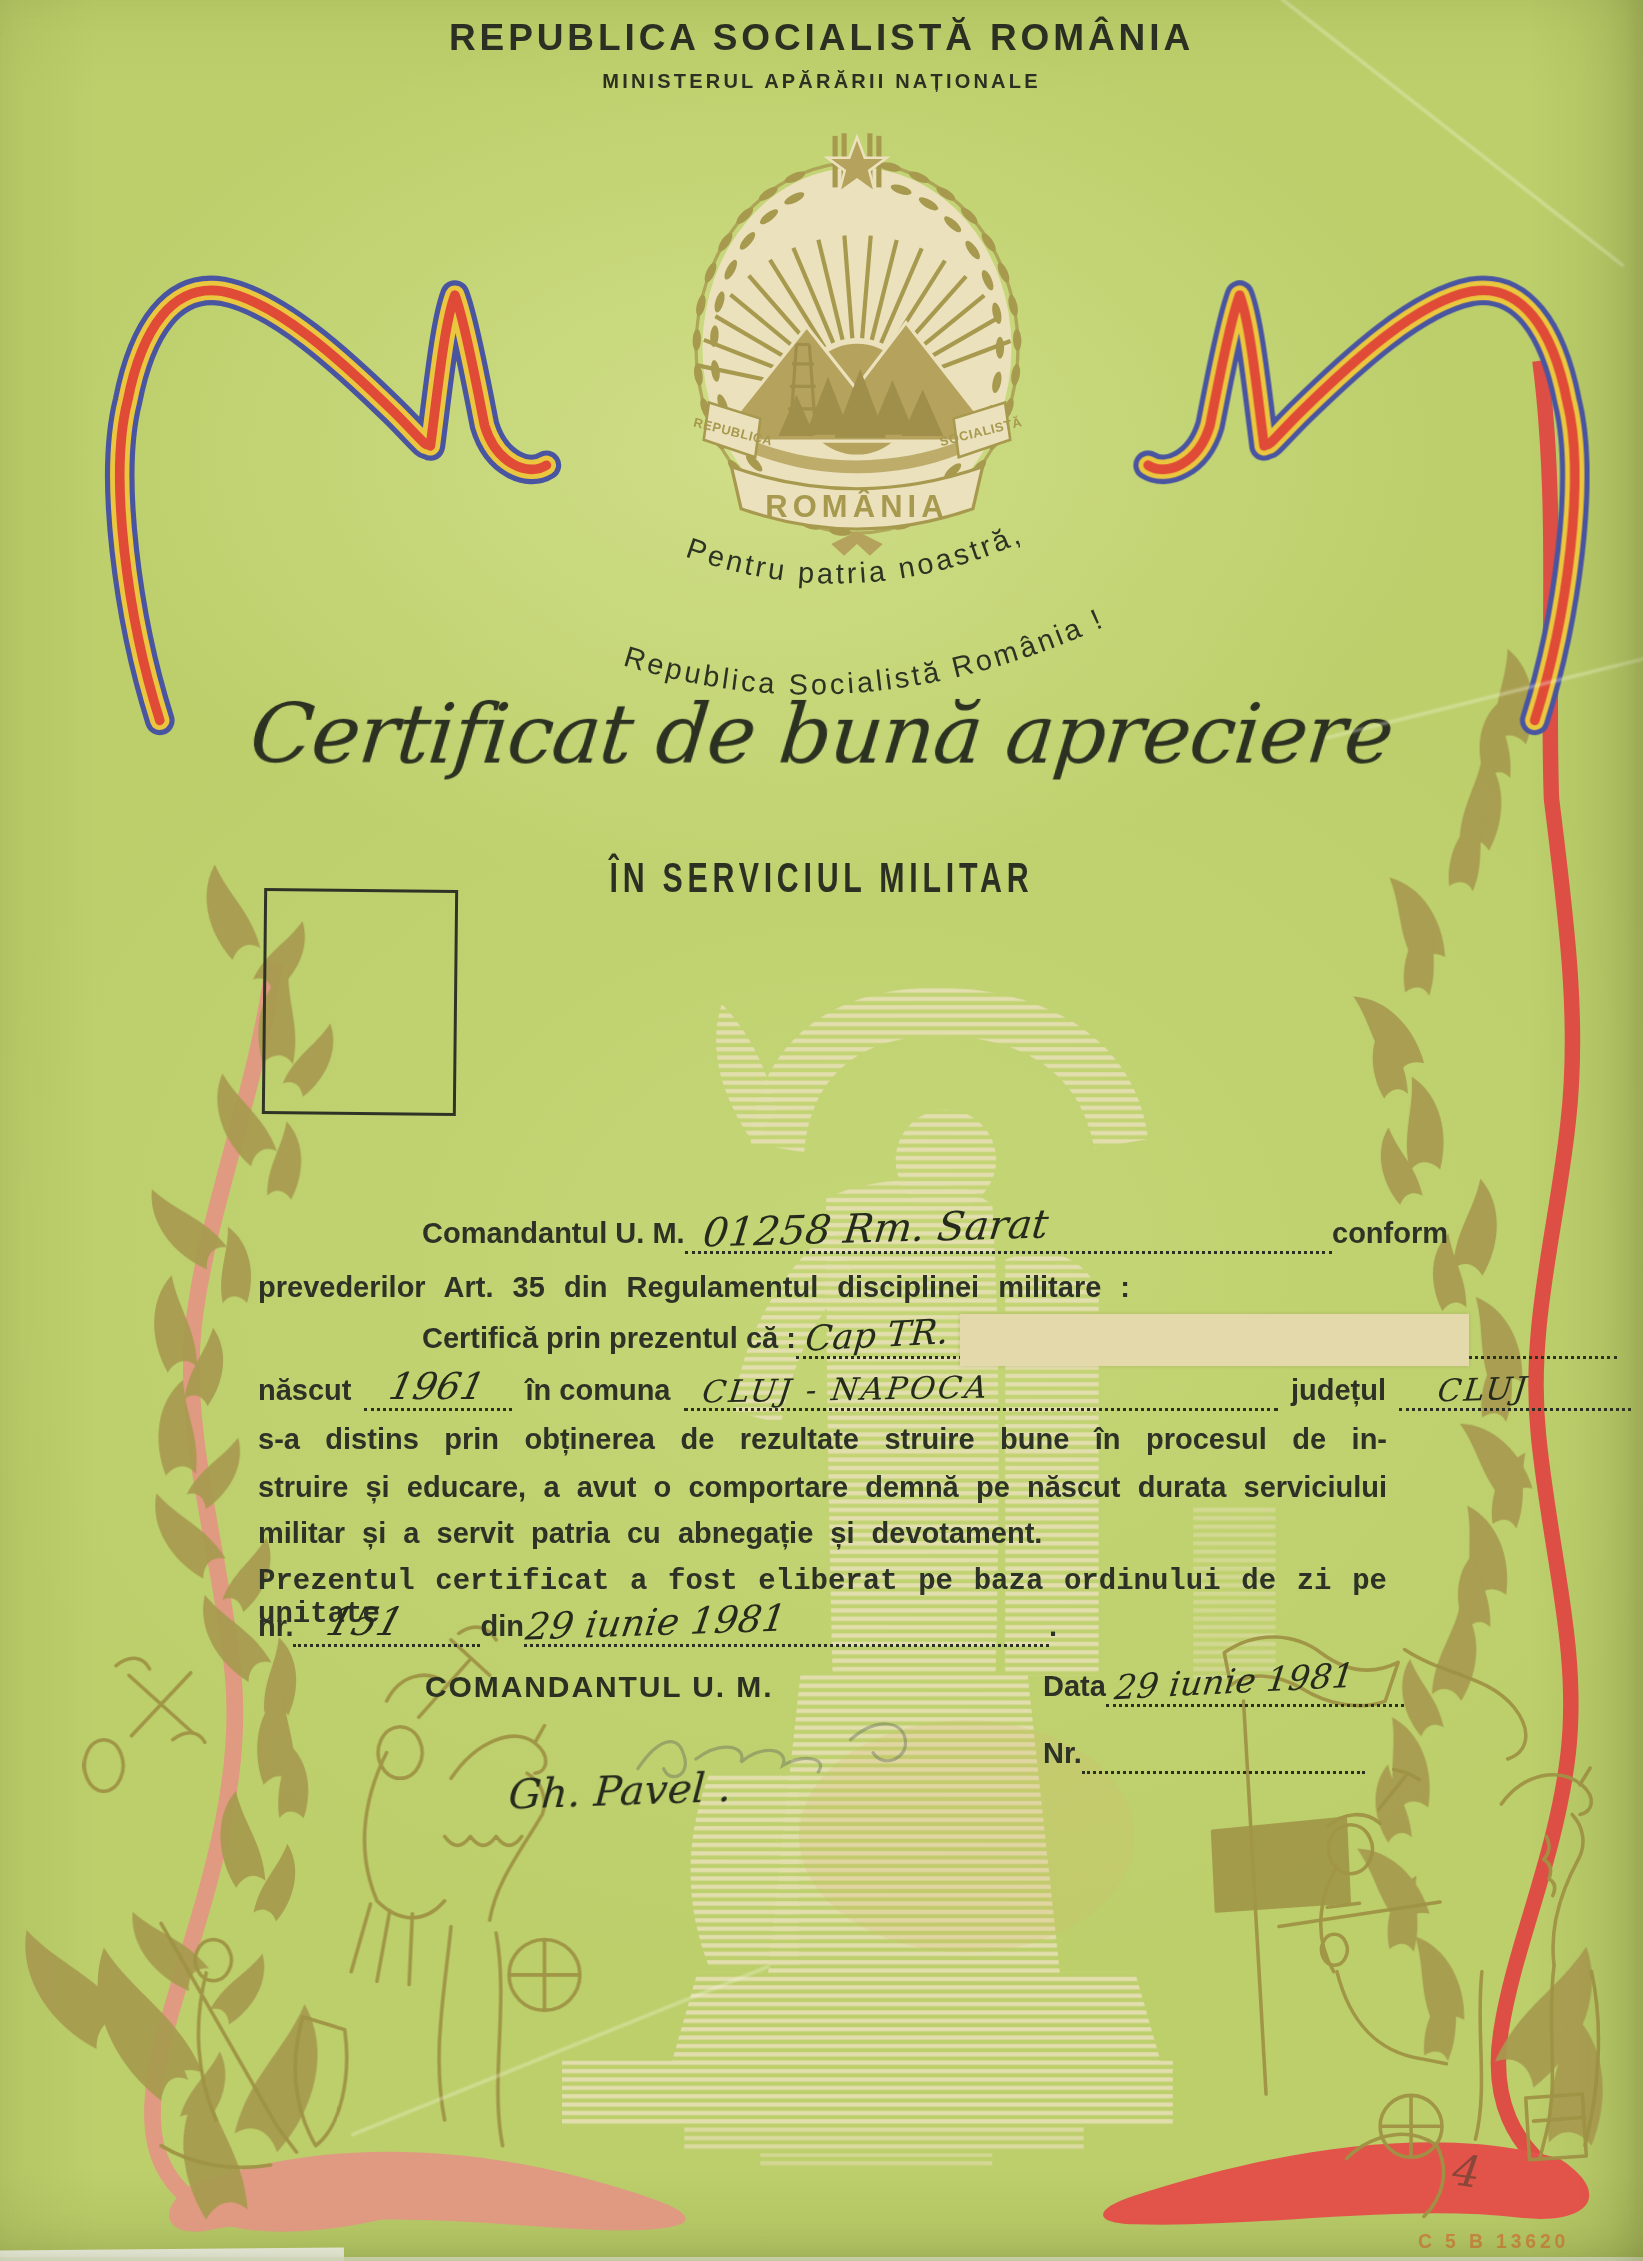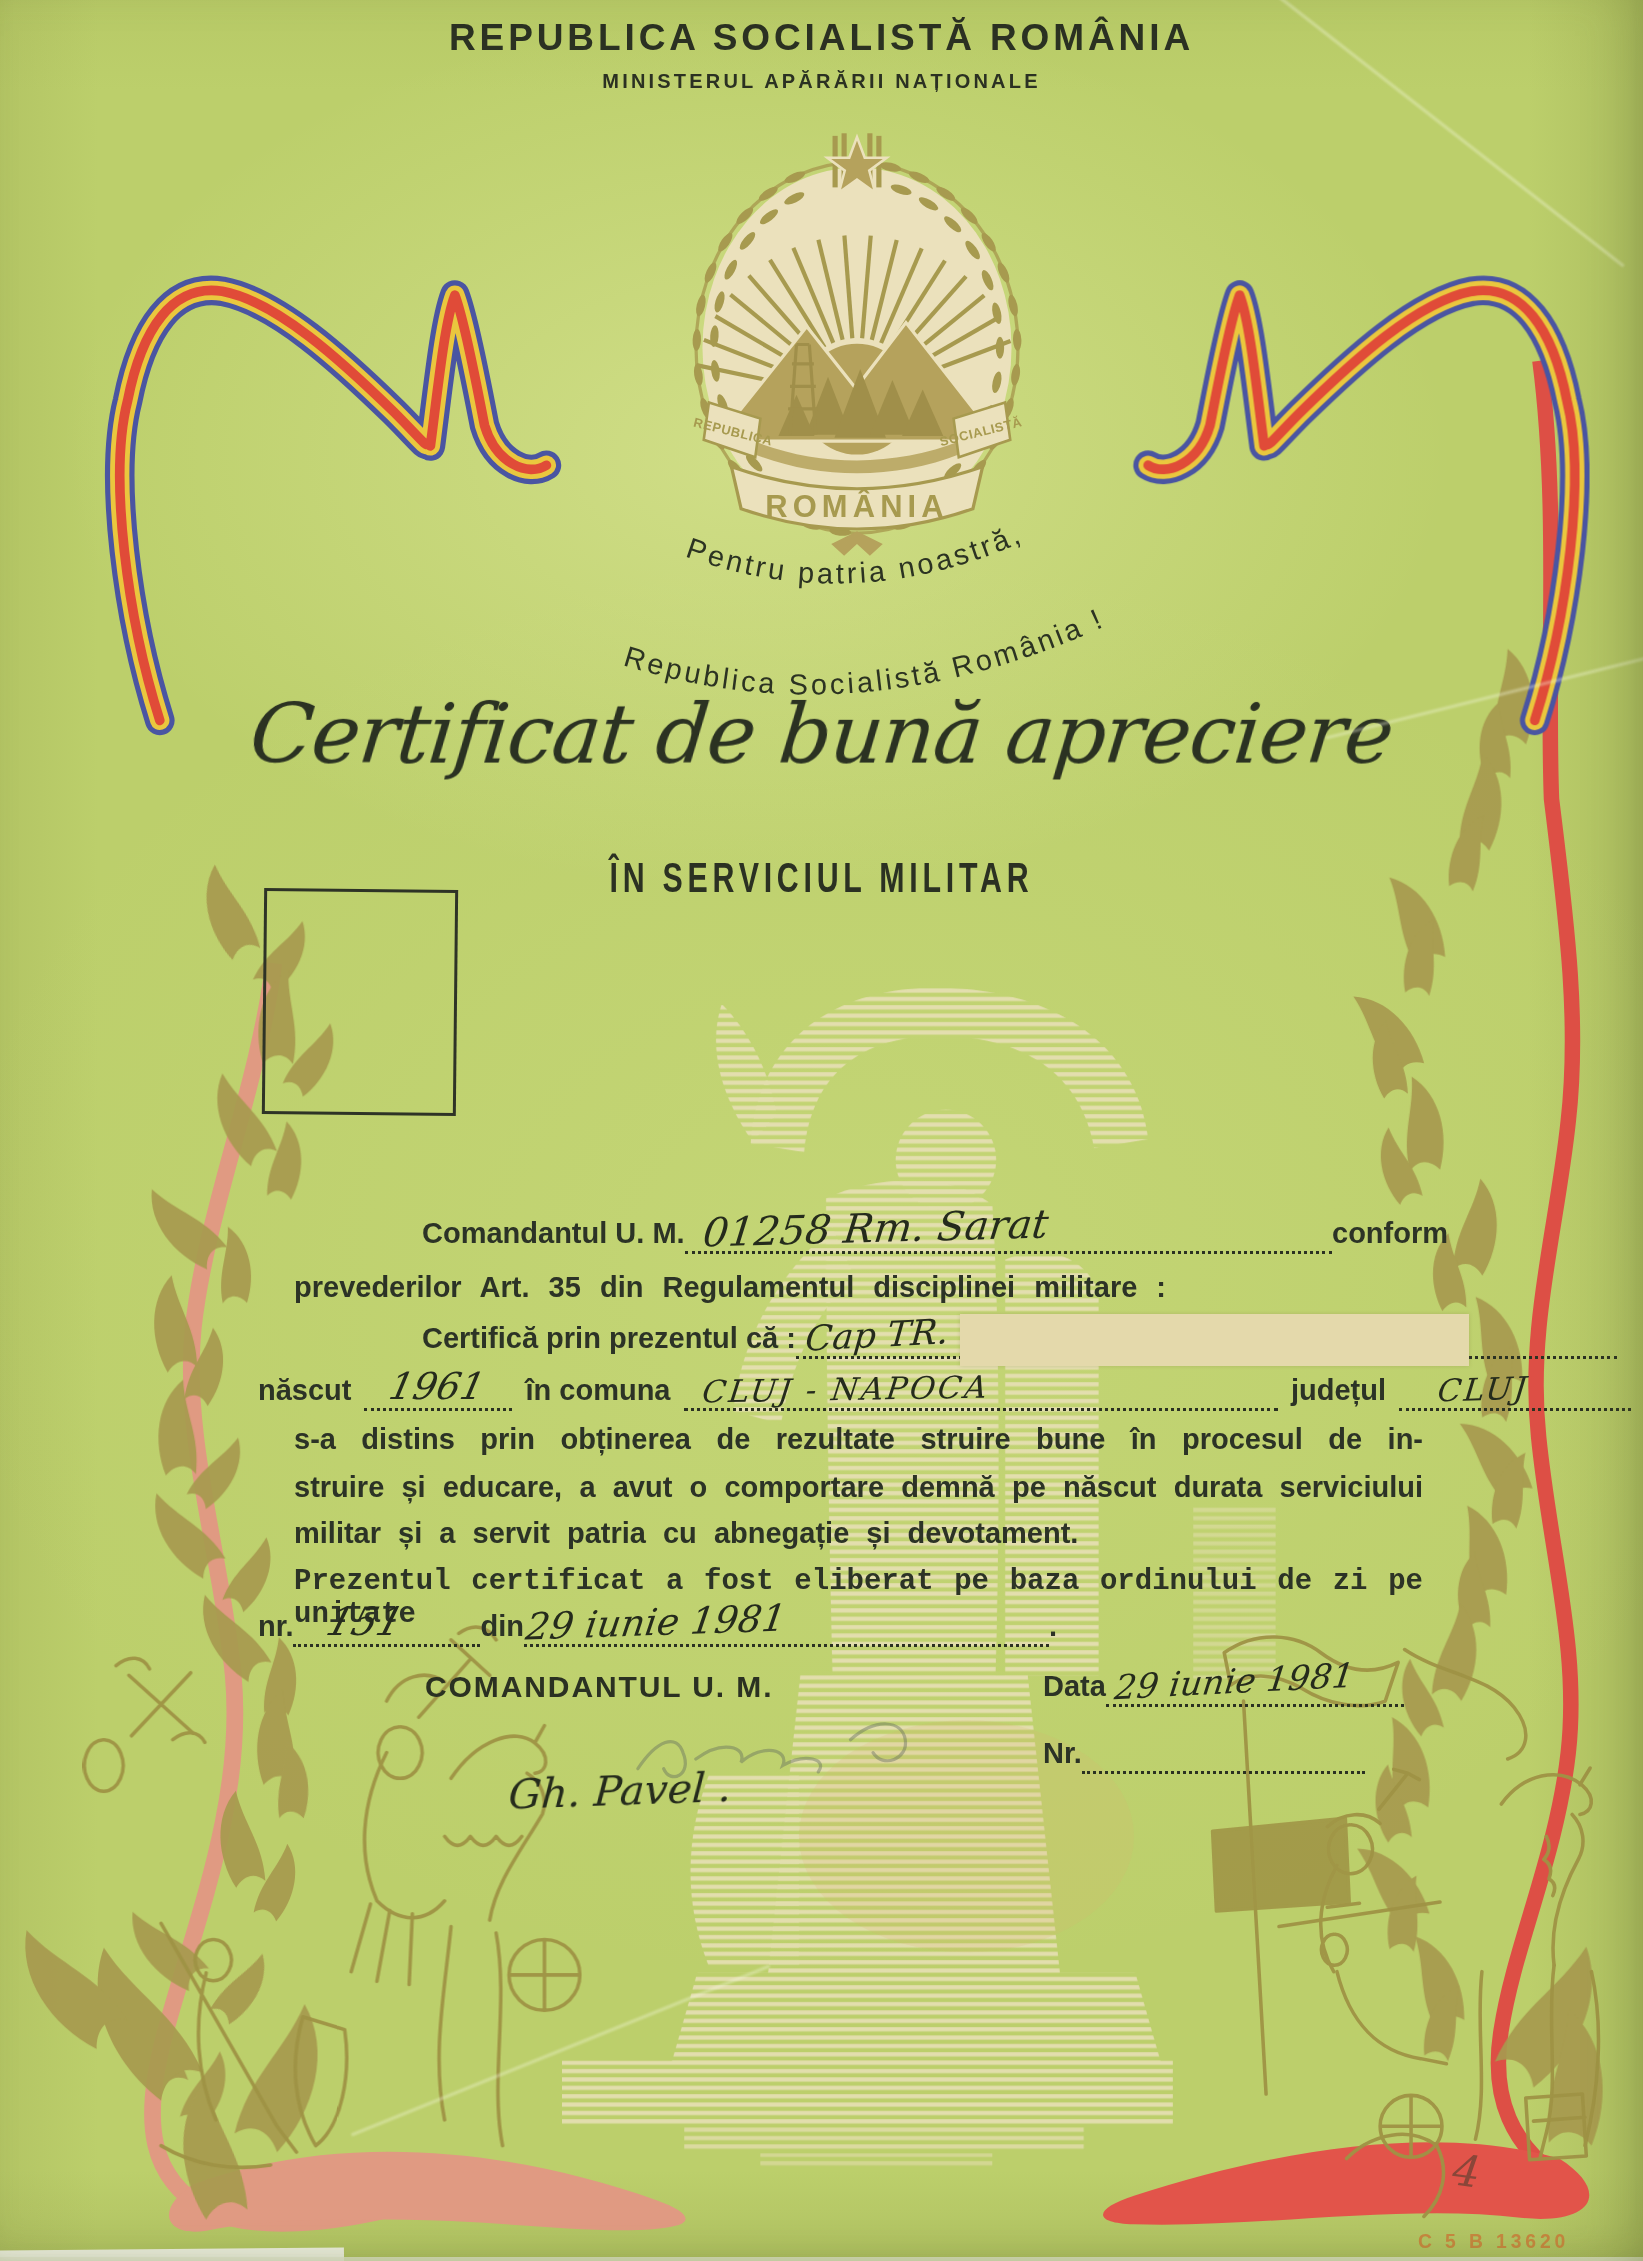--- a/index.html
+++ b/index.html
@@ -17,21 +17,21 @@
   .print{color:#2b3122;font-weight:bold;}
   .center{left:0;width:1643px;text-align:center;}
   .h1{top:17px;font-size:37px;letter-spacing:3.9px;}
   .h2{top:70px;font-size:20px;letter-spacing:3.2px;}
   .title-script{top:687px;font-family:"DejaVu Serif",serif;font-style:italic;font-weight:normal;
     font-size:82px;color:#2b3222;transform:skewX(-6deg);letter-spacing:-1.3px;}
   .subtitle{top:857px;}
   .subtitle span{display:inline-block;font-size:37px;font-weight:bold;letter-spacing:5.8px;color:#2b3122;
     transform:scale(.82,1.15);}
   .photo-box{left:263px;top:889px;width:188px;height:220px;border:3.9px solid #2e3326;transform:rotate(.6deg);}
-  .bodyline{font-size:29px;font-weight:bold;color:#2c3326;white-space:nowrap;margin-left:36px;}
+  .bodyline{font-size:29px;font-weight:bold;color:#2c3326;white-space:nowrap;}
   .just{left:258px;width:1129px;white-space:normal;text-align:justify;text-align-last:justify;-moz-text-align-last:justify;text-justify:inter-word;}
   .ws{left:258px;word-spacing:11px;}
   .row{display:flex;align-items:flex-end;}
   .row .lbl{white-space:pre;padding-bottom:3.9px;font-size:29px;font-weight:bold;color:#2c3326;}
   .fill{position:relative;border-bottom:3.2px dotted #2b3122;height:32px;}
   .grow{flex:1;}
   .hand{font-family:"DejaVu Serif",serif;font-style:italic;color:#252b1c;display:inline-block;white-space:nowrap;}
   .redact{position:absolute;left:164px;top:-10.3px;width:509px;height:52px;background:#e4d9ab;
     box-shadow:0 0 3.9px rgba(120,110,60,.25);}
   .pencil{font-family:"DejaVu Serif",serif;font-style:italic;color:rgba(50,55,40,.5);}

